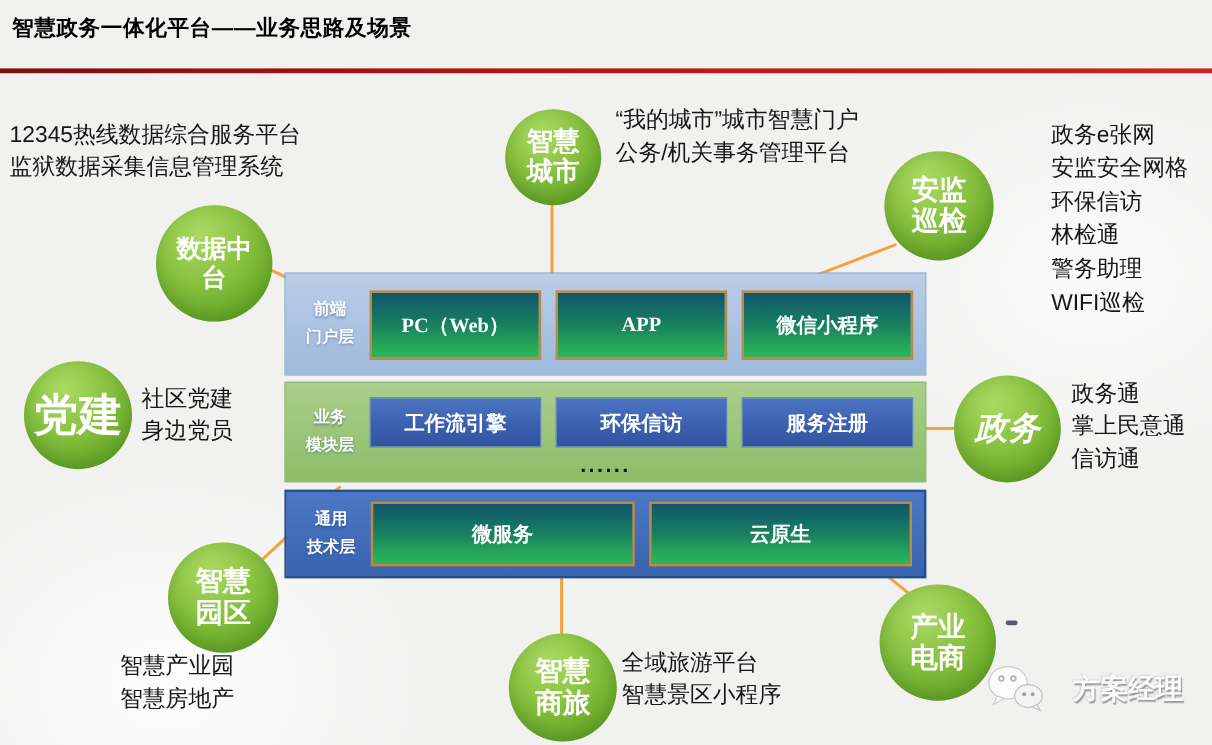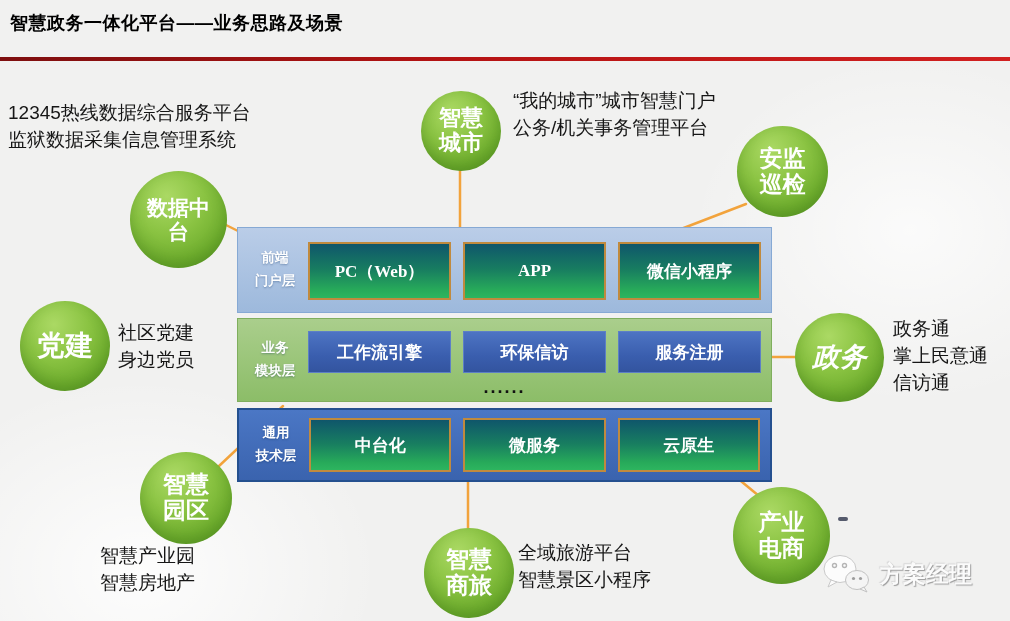--- a/index.html
+++ b/index.html
@@ -67,21 +67,21 @@
   .dots{
     position:absolute;left:0;right:0;bottom:3px;text-align:center;color:#111;
     font-size:18px;font-weight:bold;letter-spacing:2px;
   }
   .layer-tech{
     top:408px;height:74px;
     background:linear-gradient(180deg,#4b77c5,#3a63ae);border:2px solid #24508f;
   }
   .layer-tech .items{top:8px;height:54px;}
   .watermark{
-    position:absolute;left:822px;top:553px;display:flex;align-items:center;gap:10px;z-index:6;
+    position:absolute;left:822px;top:553px;display:flex;align-items:center;gap:24px;z-index:6;
   }
   .watermark-text{
     font-size:23px;font-weight:bold;color:#fbfbfb;
     text-shadow:1px 1px 1px #9a9a9a,-1px -1px 1px #d6d6d6;
   }
   .small-mark{
     position:absolute;left:838px;top:517px;width:10px;height:4px;border-radius:2px;
     background:#3a3f55;opacity:.85;z-index:3;
   }
 </style>
@@ -102,37 +102,43 @@
       <line x1="219" y1="466" x2="283" y2="406"></line>
       <line x1="468" y1="482" x2="468" y2="529"></line>
       <line x1="736" y1="477" x2="759" y2="496"></line>
     </g>
   </svg>
 
   <div class="note" style="left:8px;top:99px;">12345热线数据综合服务平台
 监狱数据采集信息管理系统</div>
   <div class="note" style="left:513px;top:87px;">“我的城市”城市智慧门户
 公务/机关事务管理平台</div>
+  <div class="note" style="left:876px;top:99px;line-height:28px;">政务e张网
+安监安全网格
+环保信访
+林检通
+警务助理
+WIFI巡检</div>
   <div class="note" style="left:118px;top:319px;">社区党建
 身边党员</div>
   <div class="note" style="left:893px;top:315px;">政务通
 掌上民意通
 信访通</div>
   <div class="note" style="left:100px;top:542px;">智慧产业园
 智慧房地产</div>
   <div class="note" style="left:518px;top:539px;">全域旅游平台
 智慧景区小程序</div>
 
   <div class="bubble" style="left:421px;top:91px;width:80px;height:80px;font-size:22px;">智慧
 城市</div>
   <div class="bubble" style="left:737px;top:126px;width:91px;height:91px;font-size:23px;">安监
 巡检</div>
   <div class="bubble" style="left:130px;top:171px;width:97px;height:97px;font-size:21px;">数据中
 台</div>
-  <div class="bubble" style="left:20px;top:301px;width:90px;height:90px;font-size:28px;">党建</div>
+  <div class="bubble" style="left:20px;top:301px;width:90px;height:90px;font-size:37px;">党建</div>
   <div class="bubble" style="left:795px;top:313px;width:89px;height:89px;font-size:27px;font-style:italic;">政务</div>
   <div class="bubble" style="left:140px;top:452px;width:92px;height:92px;font-size:23px;">智慧
 园区</div>
   <div class="bubble" style="left:424px;top:528px;width:90px;height:90px;font-size:23px;">智慧
 商旅</div>
   <div class="bubble" style="left:733px;top:487px;width:97px;height:97px;font-size:23px;">产业
 电商</div>
 
   <div class="layer layer-portal">
     <div class="layer-label">前端
@@ -152,21 +158,20 @@
       <div class="item item-blue">环保信访</div>
       <div class="item item-blue">服务注册</div>
     </div>
     <div class="dots">......</div>
   </div>
 
   <div class="layer layer-tech">
     <div class="layer-label">通用
 技术层</div>
     <div class="items">
-      <div class="item item-green">中台化</div>
       <div class="item item-green">微服务</div>
       <div class="item item-green">云原生</div>
     </div>
   </div>
 
   <div class="small-mark"></div>
 
   <div class="watermark">
     <svg width="48" height="42" viewBox="0 0 48 42">
       <g>

